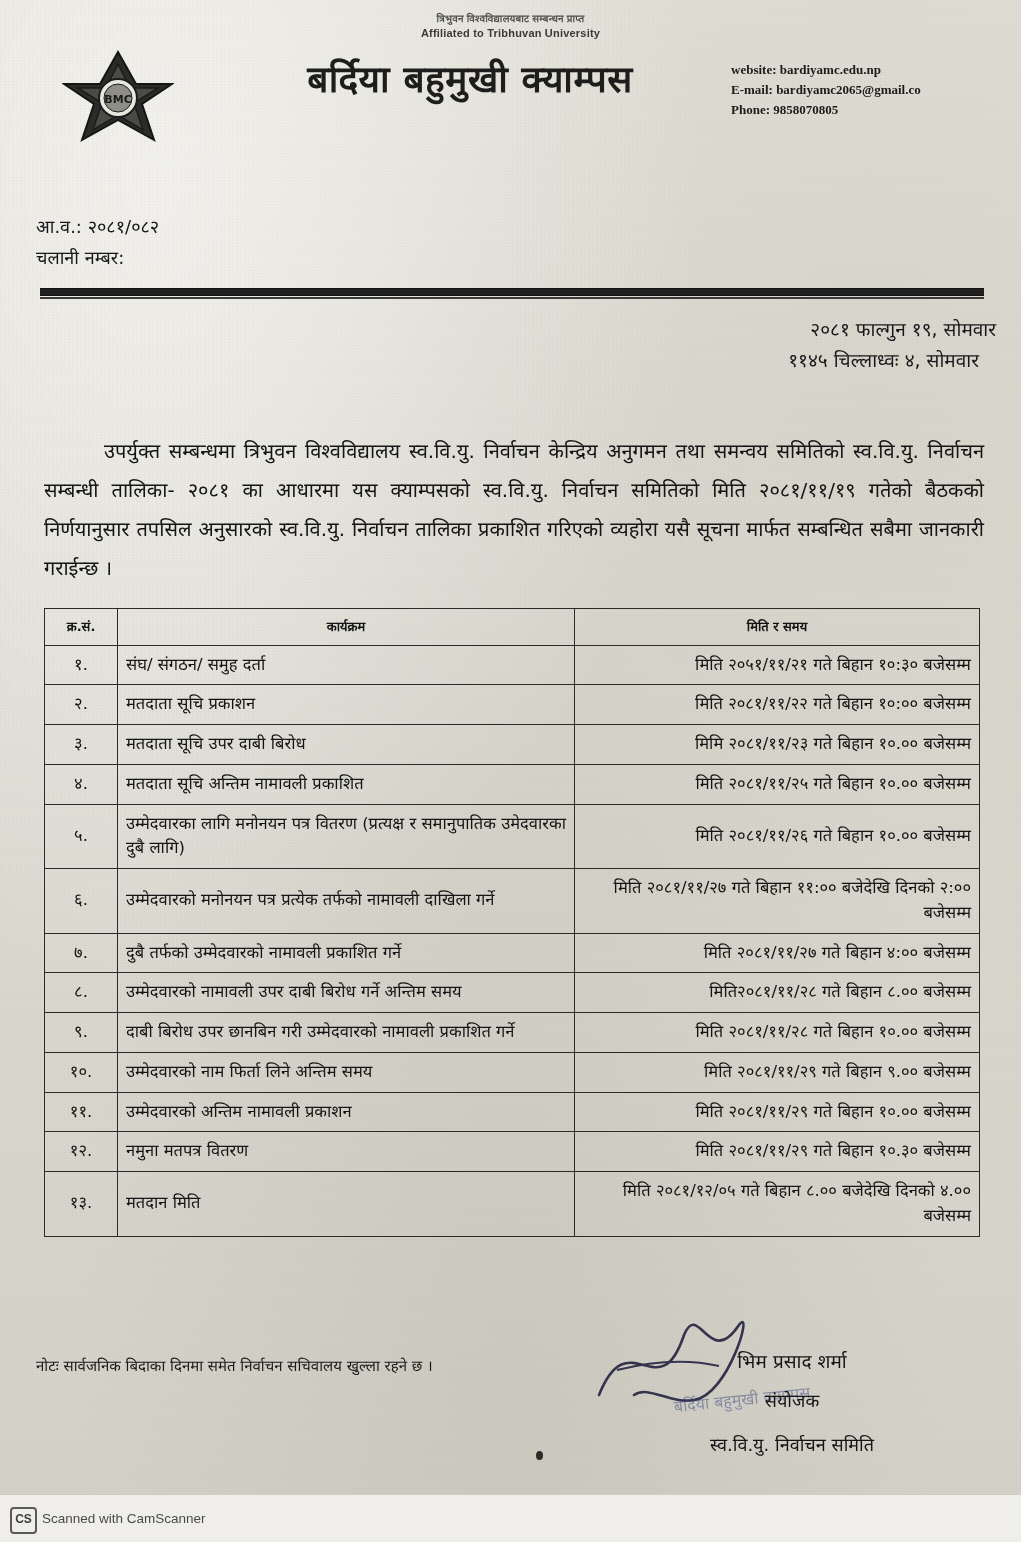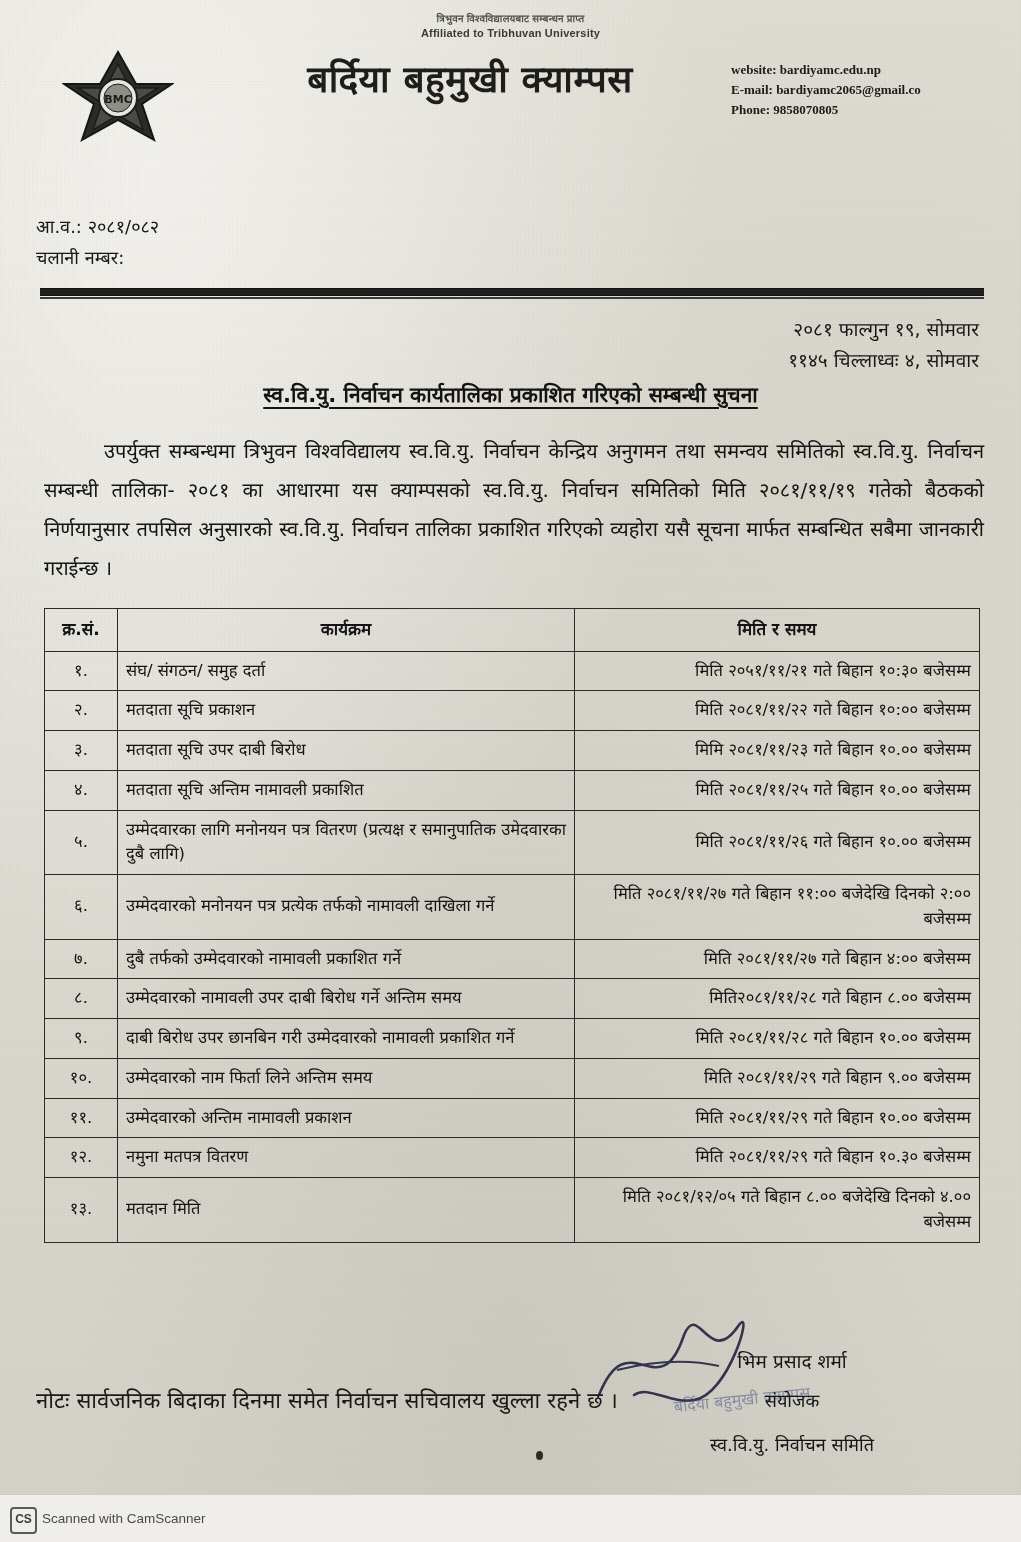--- a/index.html
+++ b/index.html
@@ -69,21 +69,21 @@
 
   .rule{
     position:absolute;left:40px;top:288px;width:944px;height:6px;
     background:#20201f;border-top:1px solid #111;border-bottom:1px solid #111;
   }
   .rule2{
     position:absolute;left:40px;top:297px;width:944px;height:2px;background:#3a3a38;
   }
 
   .date1{
-    position:absolute;right:30px;top:316px;font-size:19px;color:#17171a;
+    position:absolute;right:13px;top:316px;font-size:19px;color:#17171a;
     font-family:"DejaVu Sans", sans-serif;
   }
   .date2{
     position:absolute;right:30px;top:347px;font-size:19px;color:#17171a;
     font-family:"DejaVu Sans", sans-serif;
   }
 
   .subject{
     position:absolute;left:0;top:380px;width:1021px;text-align:center;
     font-size:21px;font-weight:bold;color:#131313;
@@ -105,29 +105,28 @@
     font-family:"DejaVu Sans", sans-serif;
   }
   table.sched th, table.sched td{
     border:1.6px solid #2a2a28;
     padding:7px 8px;
     font-size:16.5px;
     color:#141414;
     vertical-align:middle;
     line-height:1.5;
   }
-  table.sched th{font-weight:bold;text-align:center;font-size:17px;padding:8px 6px;}
+  table.sched th{font-weight:bold;text-align:center;font-size:13px;padding:8px 6px;}
   td.sn{width:56px;text-align:center;}
   td.prog{width:440px;text-align:left;}
   td.when{text-align:right;}
 
   .note{
-    position:absolute;left:36px;top:1355px;font-size:22px;color:#191919;
-    font-family:"DejaVu Sans", sans-serif;
-    margin-top:29px;
+    position:absolute;left:36px;top:1355px;font-size:15px;color:#191919;
+    font-family:"DejaVu Sans", sans-serif;
   }
 
   .sign-block{
     position:absolute;right:52px;top:1348px;width:330px;text-align:center;
     font-family:"DejaVu Sans", sans-serif;color:#141414;
   }
   .sign-name{font-size:19px;}
   .sign-role{font-size:18px;margin-top:14px;}
   .sign-office{font-size:18px;margin-top:20px;}
 
@@ -196,21 +195,20 @@
 
     <div class="fy">आ.व.: २०८१/०८२</div>
     <div class="chalani">चलानी नम्बर:</div>
 
     <div class="rule"></div>
     <div class="rule2"></div>
 
     <div class="date1">२०८१ फाल्गुन १९, सोमवार</div>
     <div class="date2">११४५ चिल्लाध्वः ४, सोमवार</div>
 
-    <div class="subject">स्व.वि.यु. निर्वाचन कार्यतालिका प्रकाशित गरिएको सम्बन्धी सुचना</div>
 
     <div class="body-para">उपर्युक्त सम्बन्धमा त्रिभुवन विश्वविद्यालय स्व.वि.यु. निर्वाचन केन्द्रिय अनुगमन तथा समन्वय समितिको स्व.वि.यु. निर्वाचन सम्बन्धी तालिका- २०८१ का आधारमा यस क्याम्पसको स्व.वि.यु. निर्वाचन समितिको मिति २०८१/११/१९ गतेको बैठकको निर्णयानुसार तपसिल अनुसारको स्व.वि.यु. निर्वाचन तालिका प्रकाशित गरिएको व्यहोरा यसै सूचना मार्फत सम्बन्धित सबैमा जानकारी गराईन्छ ।</div>
 
     <table class="sched">
       <thead>
         <tr>
           <th>क्र.सं.</th>
           <th>कार्यक्रम</th>
           <th>मिति र समय</th>
         </tr>

